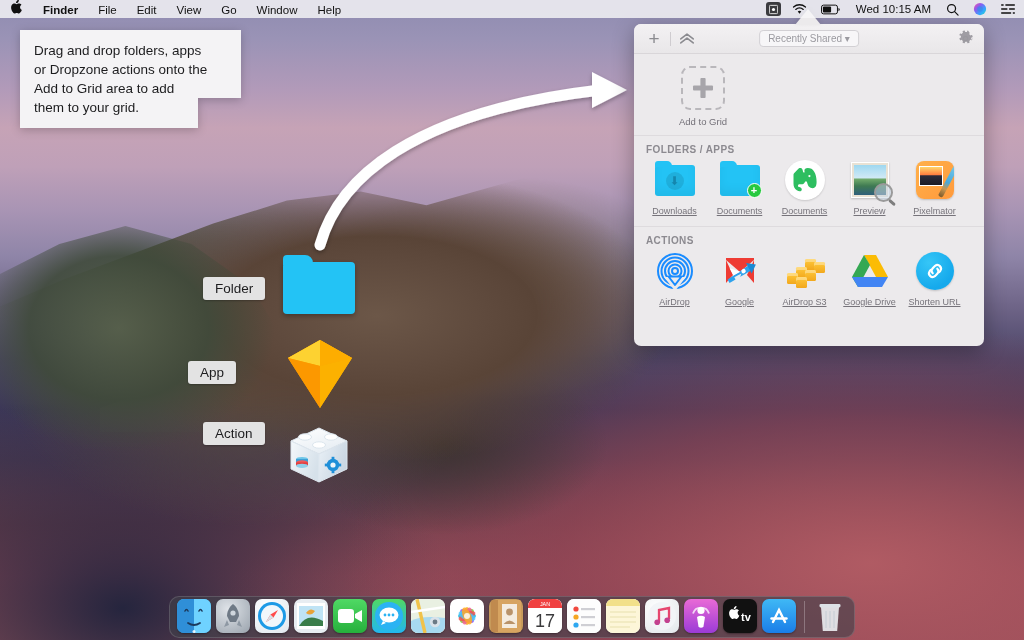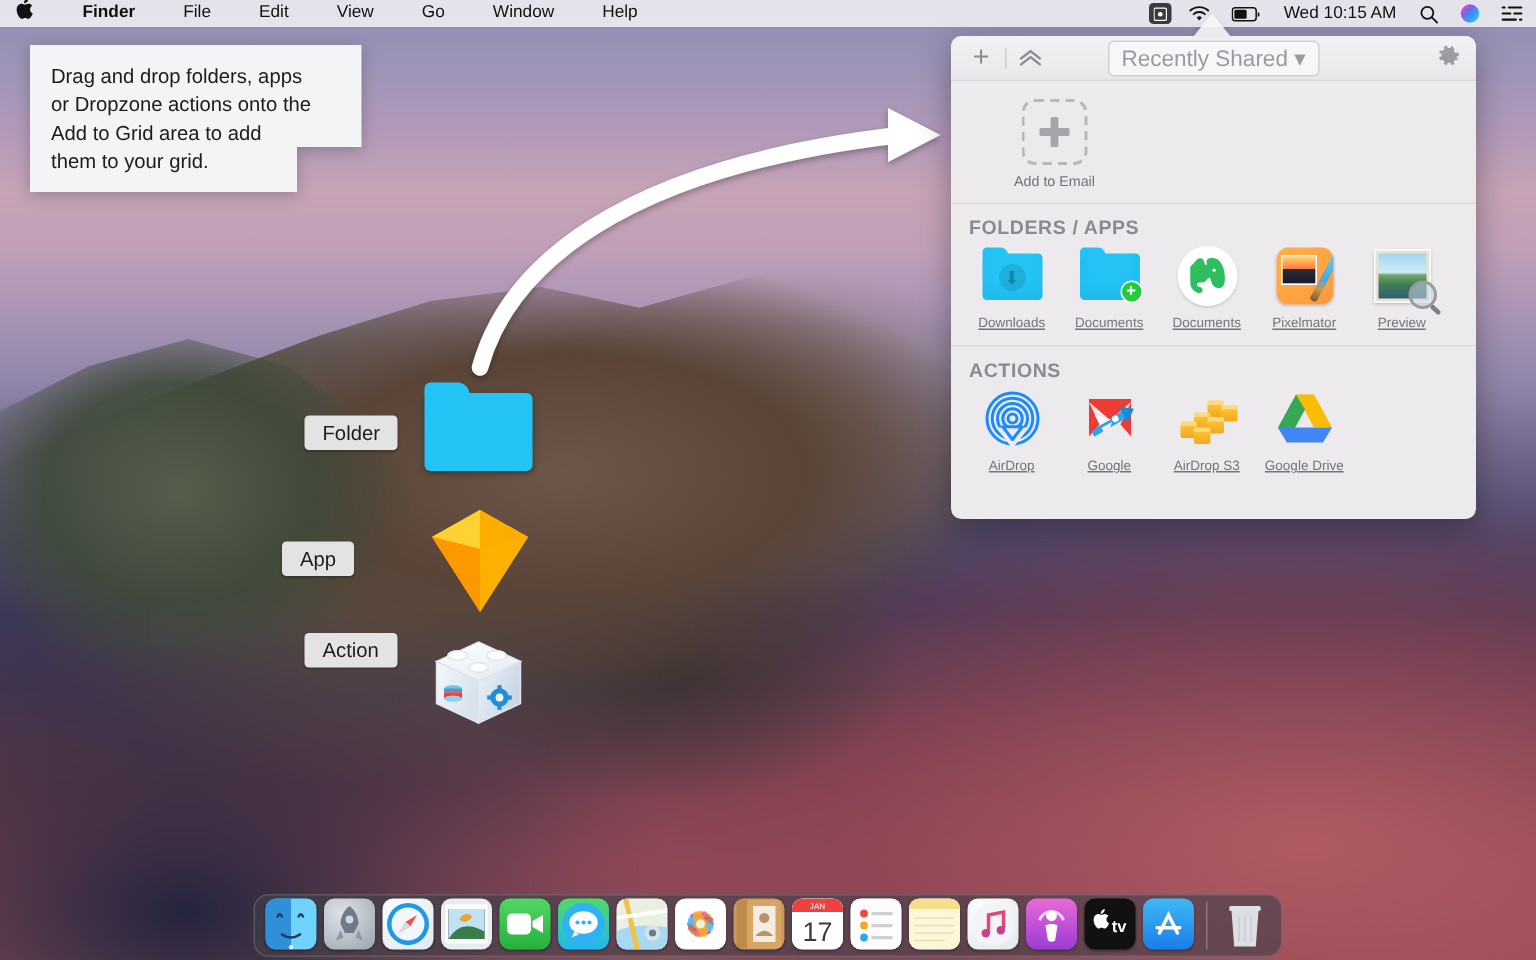--- a/index.html
+++ b/index.html
@@ -61,21 +61,21 @@
   
   #menubar{
     position:absolute; top:0; left:0; right:0; height:18px;
     background:rgba(246,246,248,.82);
     -webkit-backdrop-filter:blur(14px);
     display:flex; align-items:center;
     font-size:11.5px; color:#111;
     padding:0 6px 0 8px;
     z-index:40;
   }
-  .mb-left{ display:flex; align-items:flex-start; gap:16px; }
+  .mb-left{ display:flex; align-items:flex-end; gap:4px; }
   .mb-item{ padding:0 8px; line-height:18px; white-space:nowrap; }
   .mb-item.bold{ font-weight:bold; }
   .mb-right{ margin-left:auto; display:flex; align-items:center; gap:0; }
   .mb-ricon{ padding:0 7px; display:flex; align-items:center; height:18px; }
   #dz-menuicon{
     background:#3b3b3f; border-radius:3px; padding:1px 3px;
     display:flex; align-items:center; justify-content:center;
     width:15px; height:14px; margin:0 4px;
   }
   #mb-clock{ padding:0 8px; font-size:11.5px; }
@@ -102,42 +102,42 @@
     background:linear-gradient(180deg,#f3f1f3,#e9e7e9);
     border-bottom:1px solid #d9d6d9;
     position:relative;
   }
   .tb-btn{ color:#8b8b90; display:flex; align-items:center; justify-content:center; cursor:default; }
   #tb-plus{ font-size:19px; line-height:1; width:20px; }
   .tb-sep{ width:1px; height:14px; background:#cfccd0; margin:0 6px; }
   #tb-collapse{ font-size:14px; width:20px; }
   #tb-filter{
     position:absolute; left:50%; transform:translateX(-50%);
-    font-size:15px; color:#9b9aa0;
+    font-size:10px; color:#9b9aa0;
     border:1px solid #d2d0d4; border-radius:4px;
     padding:2px 8px; background:#f7f6f8; white-space:nowrap;
   }
   #tb-gear{ margin-left:auto; font-size:16px; color:#9a989e; }
 
   #dropzones{
     display:flex; gap:26px; padding:12px 0 8px 36px;
     background:#eceaec;
     border-bottom:1px solid #dedbde;
   }
   .dz-slot{ width:66px; text-align:center; }
   .dz-box{
     width:44px; height:44px; margin:0 auto 6px;
     border:2px dashed #b9b7bb; border-radius:9px;
     display:flex; align-items:center; justify-content:center;
     color:#a09ea3;
   }
   .dz-label{ font-size:9.5px; color:#737078; }
 
   .sec-head{
-    font-size:13px; font-weight:bold; letter-spacing:.4px;
+    font-size:10px; font-weight:bold; letter-spacing:.4px;
     color:#8c8a90; padding:8px 0 4px 12px; text-transform:uppercase;
   }
   .grid-row{
     display:flex; padding:0 8px 10px 8px; gap:0;
   }
   .grid-cell{
     width:65px; text-align:center;
   }
   .gi{
     width:42px; height:42px; margin:0 auto 5px;
@@ -494,21 +494,21 @@
   </div>
 
   <div id="dropzones">
     <div class="dz-slot">
       <div class="dz-box">
         <svg width="24" height="24" viewBox="0 0 24 24" aria-hidden="true">
           <rect x="9.4" y="2" width="5.2" height="20" rx="1" fill="#a7a5aa"></rect>
           <rect x="2" y="9.4" width="20" height="5.2" rx="1" fill="#a7a5aa"></rect>
         </svg>
       </div>
-      <div class="dz-label">Add to Email</div>
+      <div class="dz-label">Add to Grid</div>
     </div>
   </div>
 
   <div class="sec-head">FOLDERS / APPS</div>
   <div class="grid-row">
 
     <div class="grid-cell">
       <div class="gi">
         <div class="folder">
           <div class="badge-dl">⬇</div>
@@ -533,36 +533,36 @@
             <path fill="#2dbe60" d="M8.6 2.1c-1 0-1.7.1-2.2.6L2.1 7.2c-.5.5-.6 1.1-.6 1.9v8.7c0 3 1 5.1 3.3 6.5 1.8 1.1 3.3 1.3 4.3.6.9-.6.8-1.7.3-2.6-.4-.7-1.2-1.1-2-1.2-.9-.1-1.4-.6-1.4-1.4 0-.8.6-1.4 1.5-1.4h2c1.3 0 2.3-.6 3-1.6.4-.6.8-1.5 1.4-1.5.9 0 1.1.9 1.5 2.2.6 2.1 1.4 3.5 3.2 4.3 1.4.6 2.9.6 4-.2 1.4-1 2-2.9 2-5.6 0-4.1-.8-7.9-2.4-10.2C20.8 3.1 18.4 2 15.8 2c-1.2 0-2 .2-2.6.7-.5.4-.8 1-.8 1.8 0 .6.2 1 .2 1.5 0 .4-.2.6-.6.6-.6 0-.9-.5-1-1.2-.2-1.5-1.1-3.3-2.4-3.3z"></path>
             <path fill="#fff" d="M17.4 11.2a1.1 1.1 0 1 1 0-2.2 1.1 1.1 0 0 1 0 2.2z"></path>
           </svg>
         </div>
       </div>
       <div class="gi-label">Documents</div>
     </div>
 
     <div class="grid-cell">
       <div class="gi">
+        <div class="preview">
+          <div class="pic"></div>
+          <div class="loupe"></div>
+        </div>
+      </div>
+      <div class="gi-label">Preview</div>
+    </div>
+
+    <div class="grid-cell">
+      <div class="gi">
         <div class="pixelmator">
           <div class="photo"></div>
           <div class="brush"></div>
         </div>
       </div>
       <div class="gi-label">Pixelmator</div>
-    </div>
-
-    <div class="grid-cell">
-      <div class="gi">
-        <div class="preview">
-          <div class="pic"></div>
-          <div class="loupe"></div>
-        </div>
-      </div>
-      <div class="gi-label">Preview</div>
     </div>
   </div>
 
   <div class="sec-div"></div>
 
   <div class="sec-head">ACTIONS</div>
   <div class="grid-row">
 
     <div class="grid-cell">
       <div class="gi">
@@ -617,20 +617,33 @@
       <div class="gi">
         <svg class="gdrive" viewBox="0 0 40 36" aria-hidden="true">
           <path d="M14 2 L26 2 L38 24 L26 24 Z" fill="#fbbc05"></path>
           <path d="M14 2 L2 24 L8 34 L20 12 Z" fill="#34a853"></path>
           <path d="M2 24 L38 24 L32 34 L8 34 Z" fill="#4285f4"></path>
         </svg>
       </div>
       <div class="gi-label">Google Drive</div>
     </div>
 
+    <div class="grid-cell">
+      <div class="gi">
+        <div class="shorten">
+          <svg width="22" height="22" viewBox="0 0 24 24" aria-hidden="true">
+            <g fill="none" stroke="#fff" stroke-width="2.4" stroke-linecap="round">
+              <path d="M9.5 14.5a4 4 0 0 1 0-5.6l2.6-2.6a4 4 0 0 1 5.6 5.6l-1.3 1.3"></path>
+              <path d="M14.5 9.5a4 4 0 0 1 0 5.6l-2.6 2.6a4 4 0 0 1-5.6-5.6l1.3-1.3"></path>
+            </g>
+          </svg>
+        </div>
+      </div>
+      <div class="gi-label">Shorten URL</div>
+    </div>
   </div>
 </div>
 
 <div id="dock">
 
   <div class="dock-icon" style="background:linear-gradient(180deg,#4ec8ff,#2a9fe0);">
     <svg width="34" height="34" viewBox="0 0 34 34" aria-hidden="true">
       <rect x="0" y="0" width="17" height="34" fill="#2f8fd8"></rect>
       <rect x="17" y="0" width="17" height="34" fill="#6fd2ff"></rect>
       <path d="M8 12 q1.5 -3 3 0" stroke="#1d3a5c" stroke-width="1.6" fill="none" stroke-linecap="round"></path>

